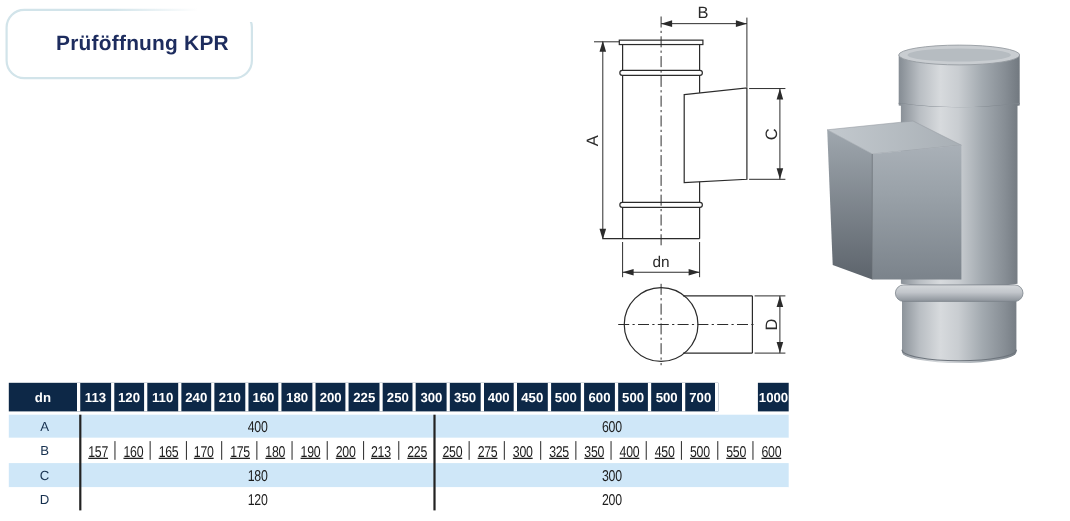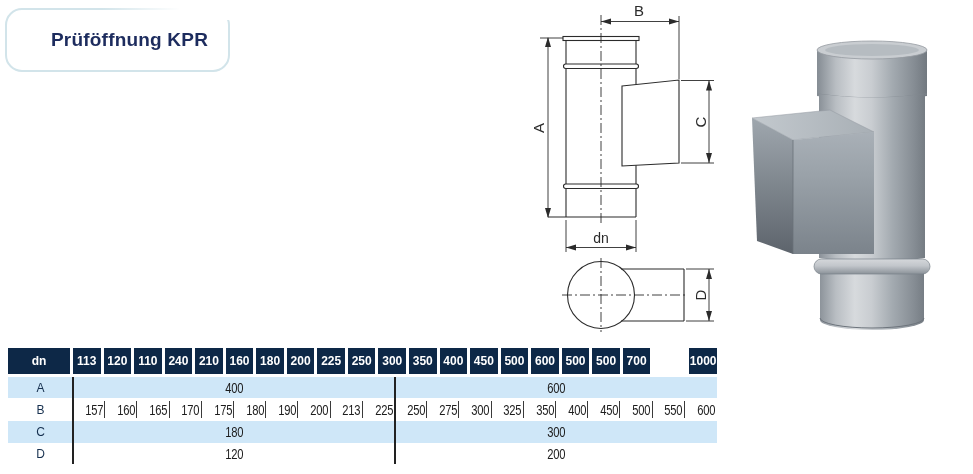--- a/index.html
+++ b/index.html
@@ -51,21 +51,21 @@
   .row-a{height:21px;background:var(--row_blue,#cfe7f8);}
   .row-b{height:23px;background:#ffffff;}
   .row-c{height:22px;background:var(--row_blue,#cfe7f8);}
   .row-d{height:22px;background:#ffffff;}
   .t-label{
     width:65px;flex:none;display:flex;align-items:center;justify-content:center;
     font-size:12px;color:#16304f;
   }
   .t-groups{flex:1;display:flex;min-width:0;}
   .t-group{flex:1;display:flex;align-items:center;justify-content:center;}
-  .t-bcell{display:flex;align-items:center;justify-content:flex-end;position:relative;}
+  .t-bcell{display:flex;align-items:center;justify-content:center;position:relative;text-decoration:underline;}
   .t-bcell::after{
     content:"";position:absolute;right:0;top:3px;bottom:3px;width:1px;background:#3a3a3a;
   }
   .t-cols .t-bcell:nth-child(10n)::after{display:none;}
   .num{
     display:inline-block;font-size:14px;color:#1c1c1c;
     letter-spacing:-.3px;transform:scale(.8,1.02);
   }
   .vline{position:absolute;top:29px;height:87px;width:2px;background:var(--table_line,#222222);}
   .vline1{left:64px;}

